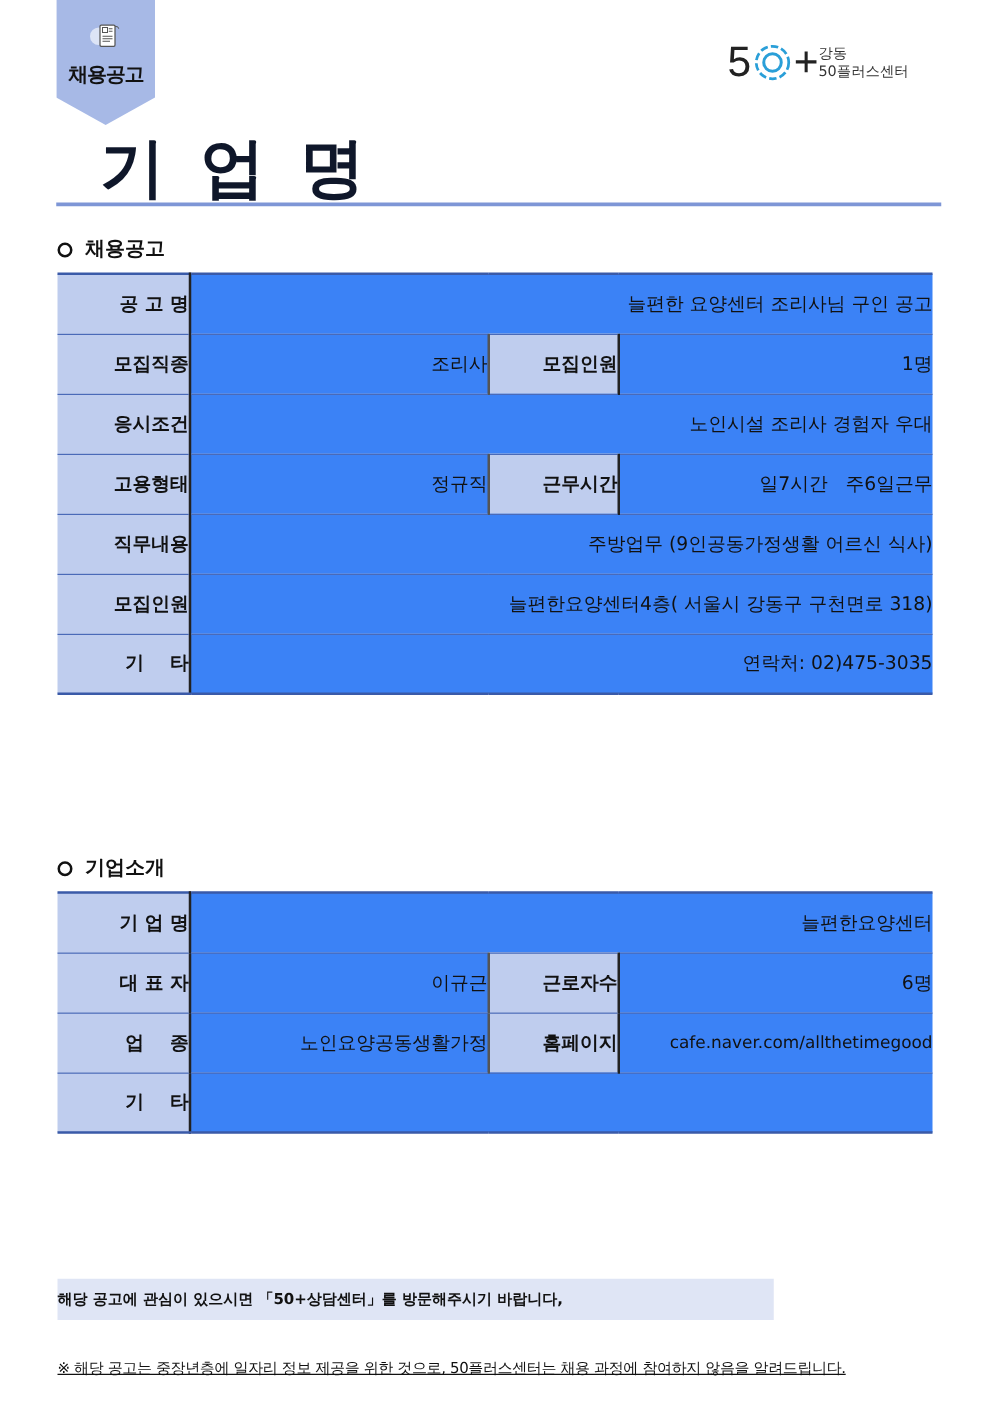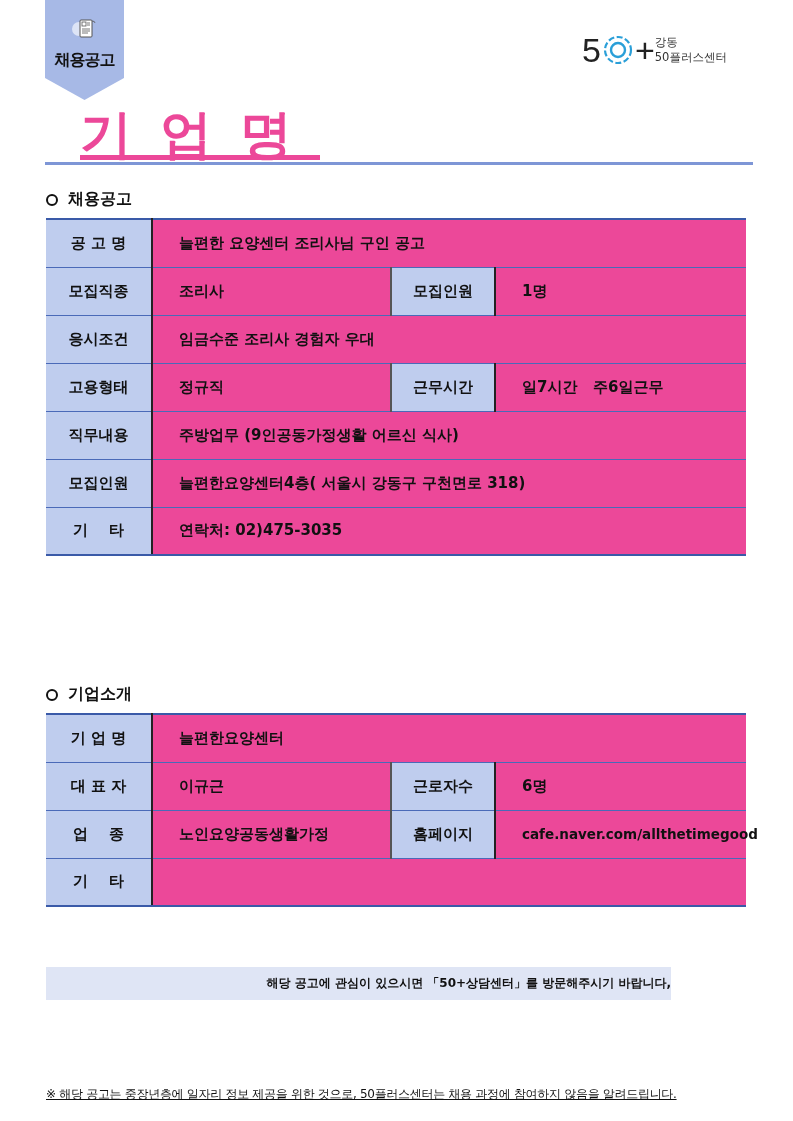--- a/index.html
+++ b/index.html
@@ -23,45 +23,45 @@
   
   .logo { position: absolute; left: 582px; top: 30px; height: 40px; display: flex; align-items: center; }
   .logo-five { font-family: "Liberation Sans", sans-serif; font-size: 34px; color: #222; line-height: 1; }
   .logo-ring { width: 30px; height: 30px; margin: 0 2px; }
   .logo-plus { font-family: "Liberation Sans", sans-serif; font-size: 34px; color: #222; line-height: 1; font-weight: 300; }
   .logo-text { font-size: 11.5px; line-height: 15px; color: #333; }
 
   
   .page-title {
     position: absolute; left: 80px; top: 100px;
-    font-size: 52px; font-weight: bold; color: #ec4899; letter-spacing: 28px; text-decoration: underline;
+    font-size: 52px; font-weight: bold; color: #0f172a; letter-spacing: 28px;
   }
   .title-rule {
     position: absolute; left: 45px; top: 162px; width: 708px; height: 3px;
     background: #7e96d6;
   }
 
   
   .section-head { position: absolute; left: 46px; font-size: 16px; font-weight: bold; color: #111; display: flex; align-items: center; }
   .circle-bullet { width: 12px; height: 12px; border: 2px solid #111; border-radius: 50%; margin-right: 10px; }
 
   
   .tbl { position: absolute; left: 46px; width: 700px; border-collapse: collapse; table-layout: fixed; }
-  .tbl td { height: 48px; font-size: 15px; border-top: 1.5px solid #4a6ab8; border-bottom: 1.5px solid #4a6ab8; vertical-align: middle; }
+  .tbl td { height: 48px; font-size: 15px; border-top: 1.5px solid #4a6ab8; border-bottom: 1.5px solid #4a6ab8; vertical-align: middle; text-align: right; }
   .tbl tr:first-child td { border-top: 2.5px solid #3a5aa8; }
   .tbl tr:last-child td { border-bottom: 2.5px solid #3a5aa8; }
   .lbl { background: #bfcdee; text-align: center; font-weight: bold; color: #111; }
   .lbl.first { border-right: 2px solid #222; }
   .lbl.mid { border-left: 2px solid #555; border-right: 2px solid #222; }
-  .val { padding-left: 26px; background: #ec4899; color: #111; font-weight: bold; font-size: 14.5px; }
+  .val { padding-left: 26px; background: #3b82f6; color: #111; font-weight: normal; font-size: 14.5px; }
 
   
   .notice {
-    position: absolute; left: 46px; top: 967px; width: 625px; height: 33px;
-    background: #dfe5f5; text-align: right; line-height: 33px;
+    position: absolute; left: 46px; top: 1023px; width: 573px; height: 33px;
+    background: #dfe5f5; text-align: left; line-height: 33px;
     font-size: 12px; font-weight: bold; color: #111;
   }
   .disclaimer {
     position: absolute; left: 46px; top: 1086px; width: 700px;
     font-size: 12px; color: #111; text-decoration: underline; letter-spacing: -0.3px; white-space: nowrap;
   }
 </style>
 </head>
 <body>
 
@@ -114,21 +114,21 @@
     <td class="val" colspan="3">늘편한 요양센터 조리사님 구인 공고</td>
   </tr>
   <tr>
     <td class="lbl first">모집직종</td>
     <td class="val">조리사</td>
     <td class="lbl mid">모집인원</td>
     <td class="val">1명</td>
   </tr>
   <tr>
     <td class="lbl first">응시조건</td>
-    <td class="val" colspan="3">임금수준 조리사 경험자 우대</td>
+    <td class="val" colspan="3">노인시설 조리사 경험자 우대</td>
   </tr>
   <tr>
     <td class="lbl first">고용형태</td>
     <td class="val">정규직</td>
     <td class="lbl mid">근무시간</td>
     <td class="val" style="white-space:pre;margin-top:15px;">일7시간   주6일근무</td>
   </tr>
   <tr>
     <td class="lbl first">직무내용</td>
     <td class="val" colspan="3">주방업무 (9인공동가정생활 어르신 식사)</td>

